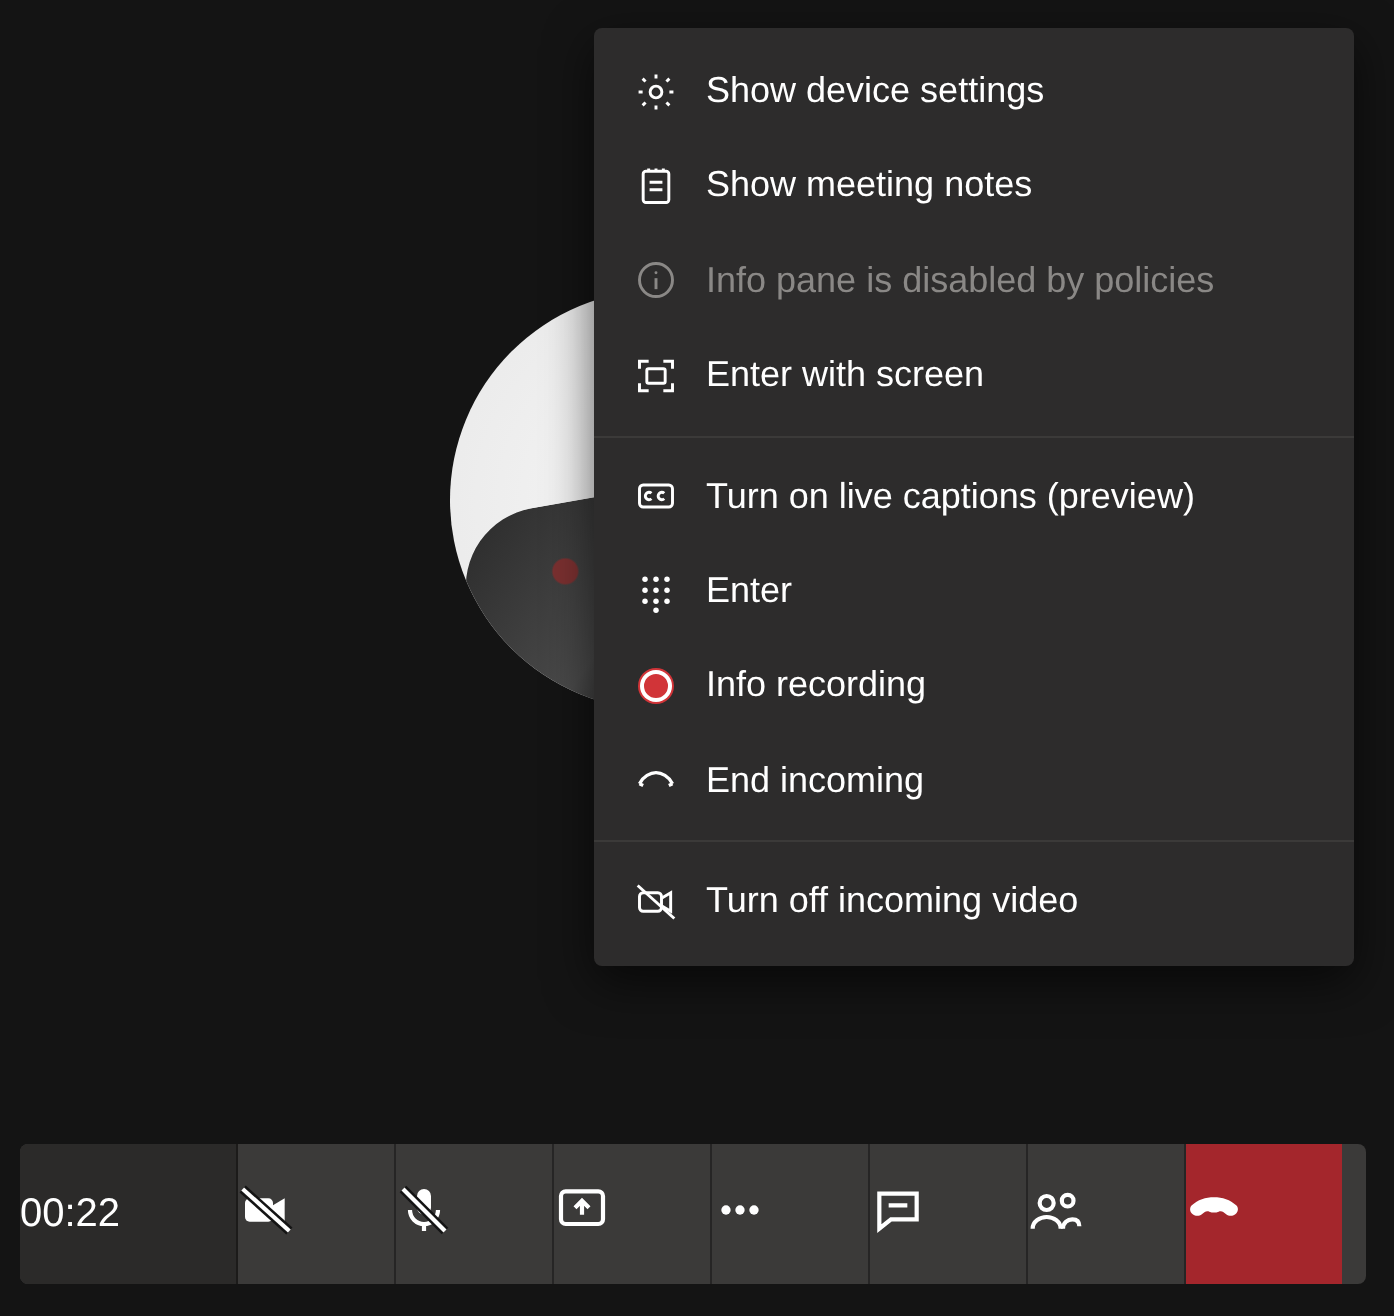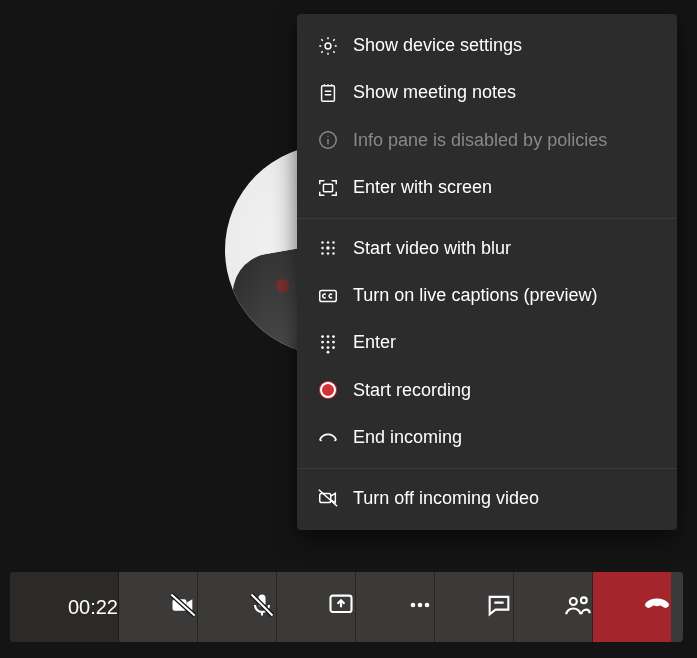--- a/index.html
+++ b/index.html
@@ -98,21 +98,21 @@
     height: 70px;
     display: flex;
     border-radius: 4px;
     overflow: hidden;
     background: var(--toolbar);
   }
   .toolbar .cell {
     flex: 0 0 78px;
     display: flex;
     align-items: center;
-    justify-content: flex-end;
+    justify-content: flex-start;
     border-right: 1px solid rgba(0,0,0,0.35);
     cursor: pointer;
   }
   .toolbar .cell.timer {
     flex: 0 0 108px;
     background: var(--toolbar-dark);
     font-size: 20px;
     cursor: default;
     font-variant-numeric: tabular-nums;
   }
@@ -172,36 +172,20 @@
         <svg viewBox="0 0 24 24" fill="none" stroke="currentColor" stroke-width="1.6">
           <path d="M3 8V4h5M21 8V4h-5M3 16v4h5M21 16v4h-5"></path>
           <rect x="7" y="8" width="10" height="8" rx="1"></rect>
         </svg>
       </span>
       <span>Enter with screen</span>
     </div>
 
     <div class="menu-divider"></div>
 
-    <div class="menu-item">
-      <span class="mi-icon">
-        <svg viewBox="0 0 24 24" fill="currentColor">
-          <circle cx="6" cy="6" r="1.3"></circle>
-            <circle cx="12" cy="6" r="1.3"></circle>
-            <circle cx="18" cy="6" r="1.3"></circle>
-          <circle cx="6" cy="12" r="1.3"></circle>
-            <circle cx="12" cy="12" r="2"></circle>
-            <circle cx="18" cy="12" r="1.3"></circle>
-          <circle cx="6" cy="18" r="1.3"></circle>
-            <circle cx="12" cy="18" r="1.3"></circle>
-            <circle cx="18" cy="18" r="1.3"></circle>
-        </svg>
-      </span>
-      <span>Start video with blur</span>
-    </div>
 
     <div class="menu-item">
       <span class="mi-icon">
         <svg viewBox="0 0 24 24" fill="none" stroke="currentColor" stroke-width="1.6">
           <rect x="3" y="6" width="18" height="12" rx="2"></rect>
           <path d="M9.5 10.5a2 2 0 1 0 0 3M16.5 10.5a2 2 0 1 0 0 3"></path>
         </svg>
       </span>
       <span>Turn on live captions (preview)</span>
     </div>
@@ -221,21 +205,21 @@
           <circle cx="12" cy="22" r="1.5"></circle>
         </svg>
       </span>
       <span>Enter</span>
     </div>
 
     <div class="menu-item">
       <span class="mi-icon">
         <span class="record-dot"></span>
       </span>
-      <span>Start recording</span>
+      <span>Info recording</span>
     </div>
 
     <div class="menu-item">
       <span class="mi-icon">
         <svg viewBox="0 0 24 24" fill="none" stroke="currentColor" stroke-width="1.8">
           <path d="M3 14c2-4 6-6 9-6s7 2 9 6"></path>
           <path d="M5 15l-2-1M19 15l2-1"></path>
         </svg>
       </span>
       <span>End incoming</span>

